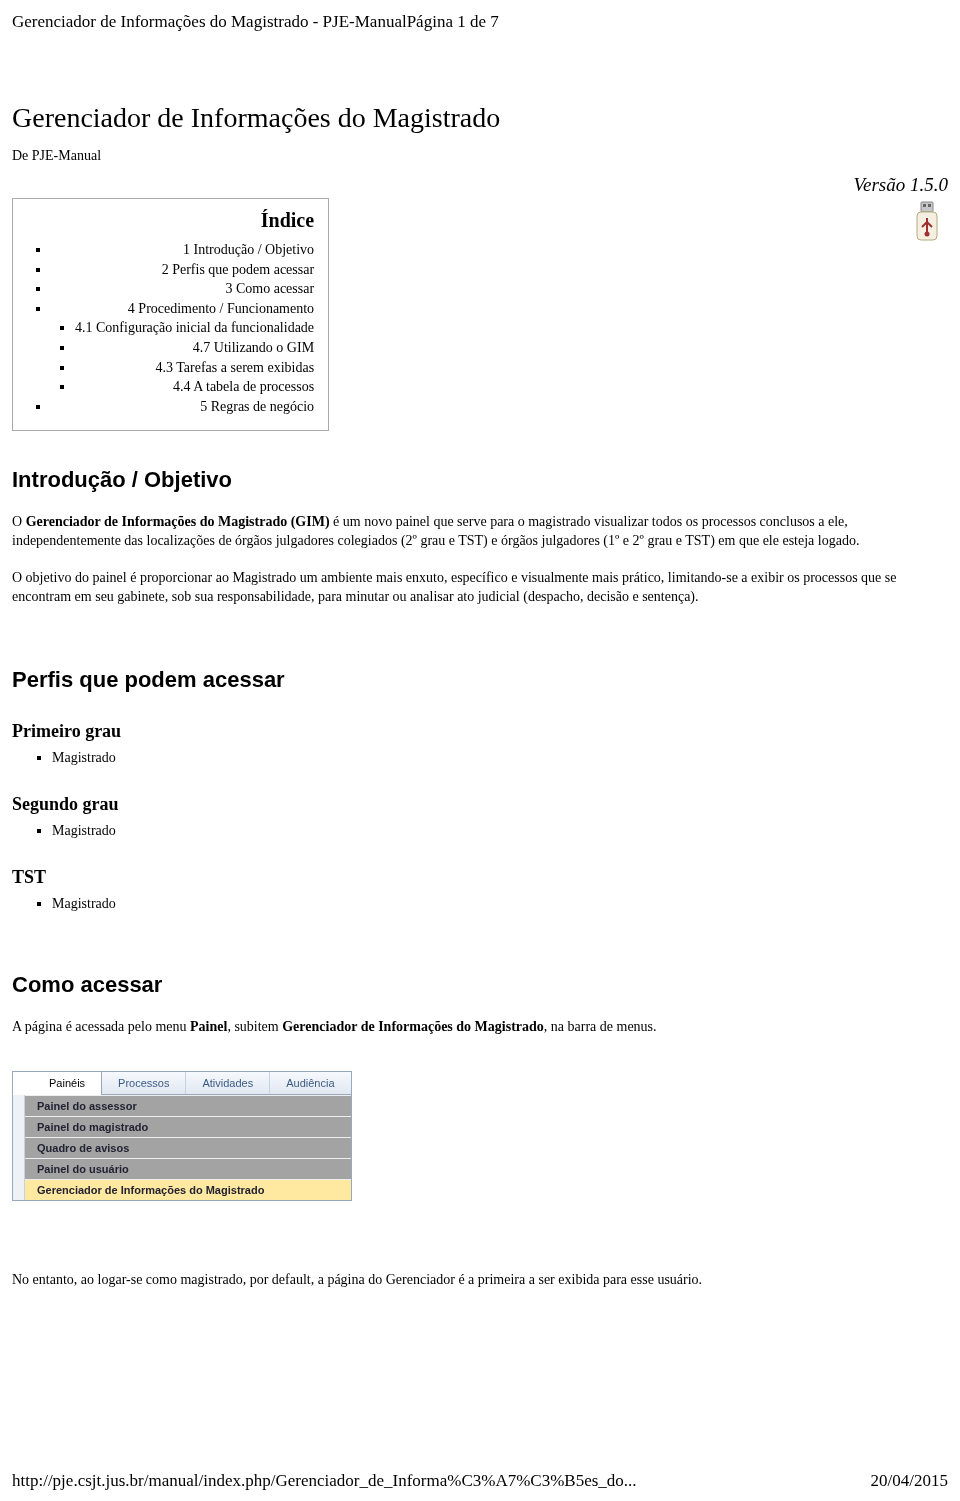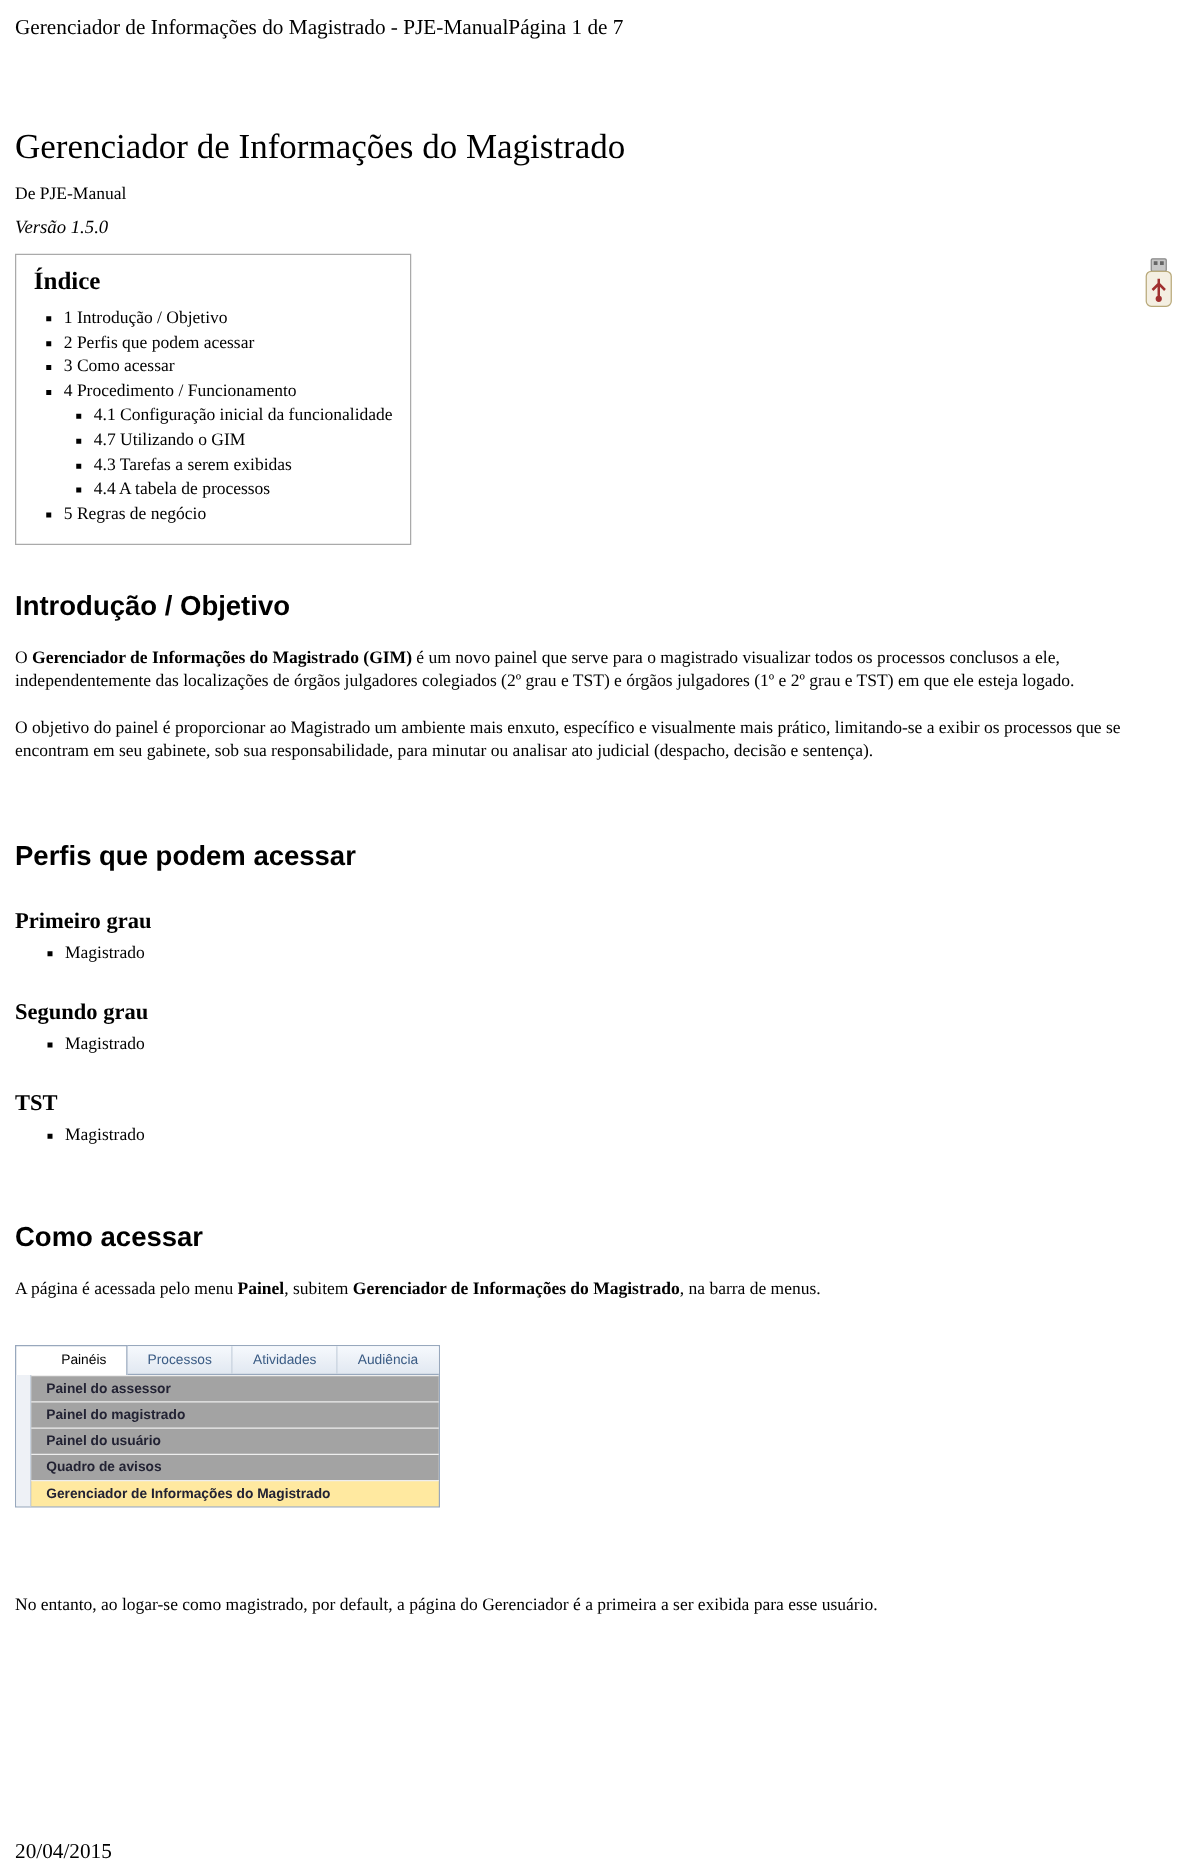--- a/index.html
+++ b/index.html
@@ -21,33 +21,35 @@
       font-size: 28px;
       font-weight: normal;
       margin-bottom: 14px;
       font-family: Georgia, "Times New Roman", serif;
     }
     .subtitle {
       font-size: 14px;
       margin-bottom: 10px;
     }
     .version {
+      text-align: right;
       font-style: italic;
-      font-size: 15px;
-      margin-bottom: 12px;
+      font-size: 19px;
+      margin-bottom: 2px;
     }
     .index-wrap {
       position: relative;
     }
     .index-box {
       border: 1px solid #aaa;
       display: inline-block;
       padding: 10px 14px 14px 14px;
       font-size: 14px;
       background: #fff;
+      text-align: right;
     }
     .index-title {
       font-size: 20px;
       font-weight: bold;
       margin-bottom: 8px;
       font-family: Georgia, "Times New Roman", serif;
     }
     .index-box ul {
       list-style: square;
       padding-left: 24px;
@@ -218,27 +220,28 @@
     <div class="menu-tab active">Painéis</div>
     <div class="menu-tab">Processos</div>
     <div class="menu-tab">Atividades</div>
     <div class="menu-tab" style="border-right:none">Audiência</div>
   </div>
   <div class="menu-flex">
     <div style="width:12px;background:#eef1f6;border-right:1px solid #c8d2de;"></div>
     <div class="menu-col2 menu-items">
       <div class="menu-item bold">Painel do assessor</div>
       <div class="menu-item bold">Painel do magistrado</div>
+      <div class="menu-item bold">Quadro de avisos</div>
       <div class="menu-item bold">Painel do usuário</div>
-      <div class="menu-item bold">Quadro de avisos</div>
       <div class="menu-item highlight">Gerenciador de Informações do Magistrado</div>
     </div>
   </div>
 </div>
 
 <p class="body" style="margin-top:40px">No entanto, ao logar-se como magistrado, por default, a página do Gerenciador é a primeira a ser exibida para esse usuário.</p>
 
 <div class="footer">
+  <div>http://pje.csjt.jus.br/manual/index.php/Gerenciador_de_Informa%C3%A7%C3%B5es_do...</div>
   <div>20/04/2015</div>
 </div>
 
 
 
 
 </body></html>

